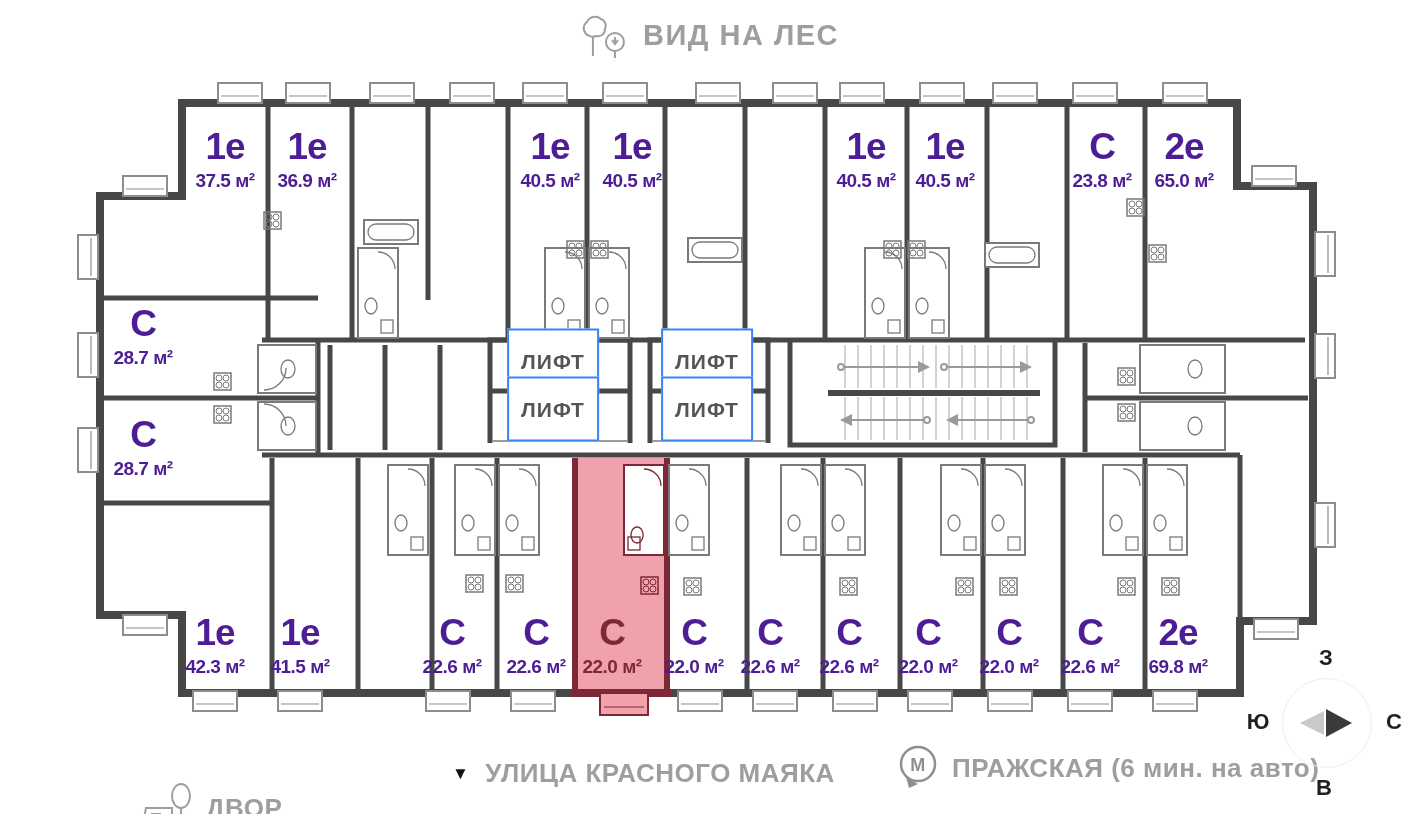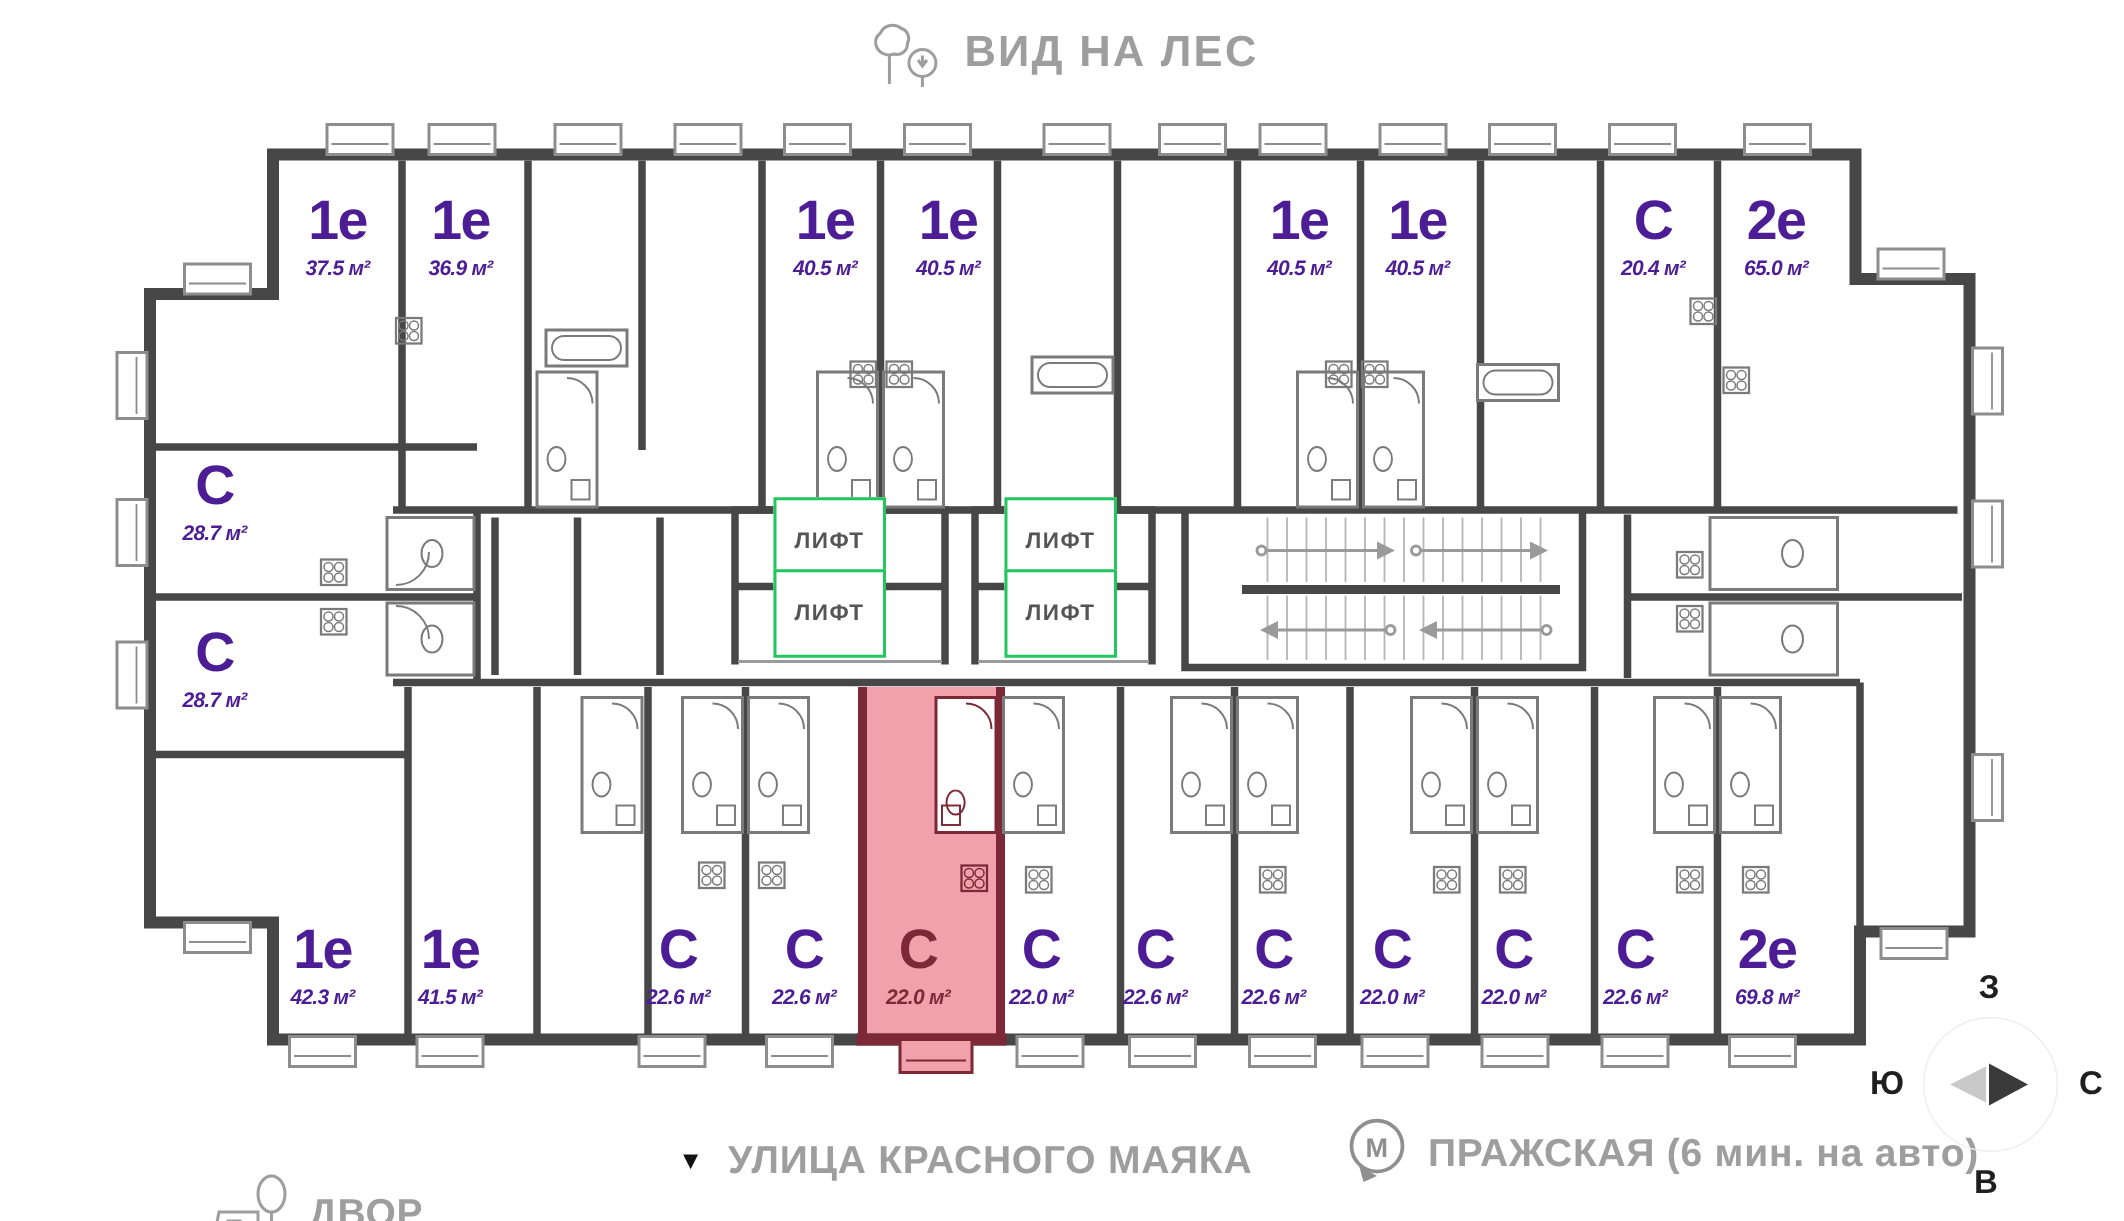--- a/index.html
+++ b/index.html
@@ -11,26 +11,26 @@
   .hdr{position:absolute;top:12px;left:50%;transform:translateX(-50%);
        display:flex;align-items:center;gap:14px;color:var(--muted);justify-content:flex-end;}
   .hdr .t{font-size:29px;font-weight:700;letter-spacing:1.5px;}
 
   
   svg.plan{position:absolute;left:0;top:0;}
 
   
   .apt{position:absolute;transform:translateX(-50%);text-align:center;color:#4c1d95;line-height:1;cursor:pointer;}
   .apt .ty{font-size:37px;font-weight:700;letter-spacing:-1px;display:block;}
-  .apt .ar{font-size:14px;font-weight:700;letter-spacing:-0.5px;display:block;margin-top:6px;font-style:italic;}
+  .apt .ar{font-size:19px;font-weight:700;letter-spacing:-0.5px;display:block;margin-top:6px;}
   .apt.hl{color:var(--hl-dark);}
 
   
-  .lift{position:absolute;transform:translate(-50%,-50%);border:2px solid #22c55e;background:#fff;
-        color:#555;font-size:15px;font-weight:600;letter-spacing:1px;padding:20px 12px;line-height:1;}
+  .lift{position:absolute;transform:translate(-50%,-50%);border:2px solid #3b82f6;background:#fff;
+        color:#555;font-size:21px;font-weight:600;letter-spacing:1px;padding:20px 12px;line-height:1;}
 
   
   .hl-region{position:absolute;left:578px;top:458px;width:86px;height:235px;background:transparent;cursor:pointer;}
 
   
   .legend-item{position:absolute;display:flex;align-items:center;gap:12px;color:var(--muted);
                font-size:26px;font-weight:700;letter-spacing:0.5px;white-space:nowrap;}
   .legend-item .marker{color:#111;font-size:17px;margin-right:4px;}
 
   
@@ -267,21 +267,21 @@
       <div class="apt" style="left: 866px; top: 128px;">
         <span class="ty">1е</span>
         <span class="ar">40.5 м²</span>
       </div>
       <div class="apt" style="left: 945px; top: 128px;">
         <span class="ty">1е</span>
         <span class="ar">40.5 м²</span>
       </div>
       <div class="apt" style="left: 1102px; top: 128px;">
         <span class="ty">С</span>
-        <span class="ar">20.4 м²</span>
+        <span class="ar">23.8 м²</span>
       </div>
       <div class="apt" style="left: 1184px; top: 128px;">
         <span class="ty">2е</span>
         <span class="ar">65.0 м²</span>
       </div>
       <div class="apt" style="left: 143px; top: 305px;">
         <span class="ty">С</span>
         <span class="ar">28.7 м²</span>
       </div>
       <div class="apt" style="left: 143px; top: 416px;">

